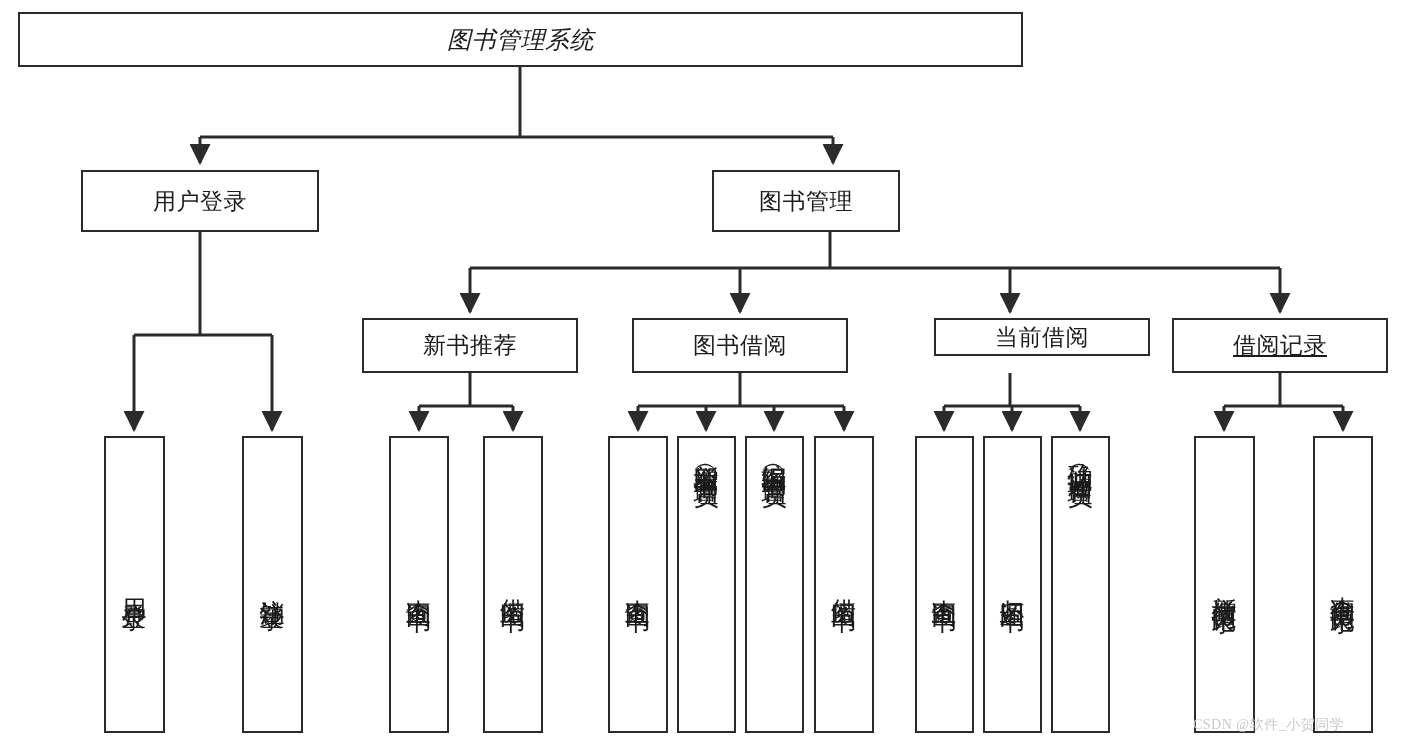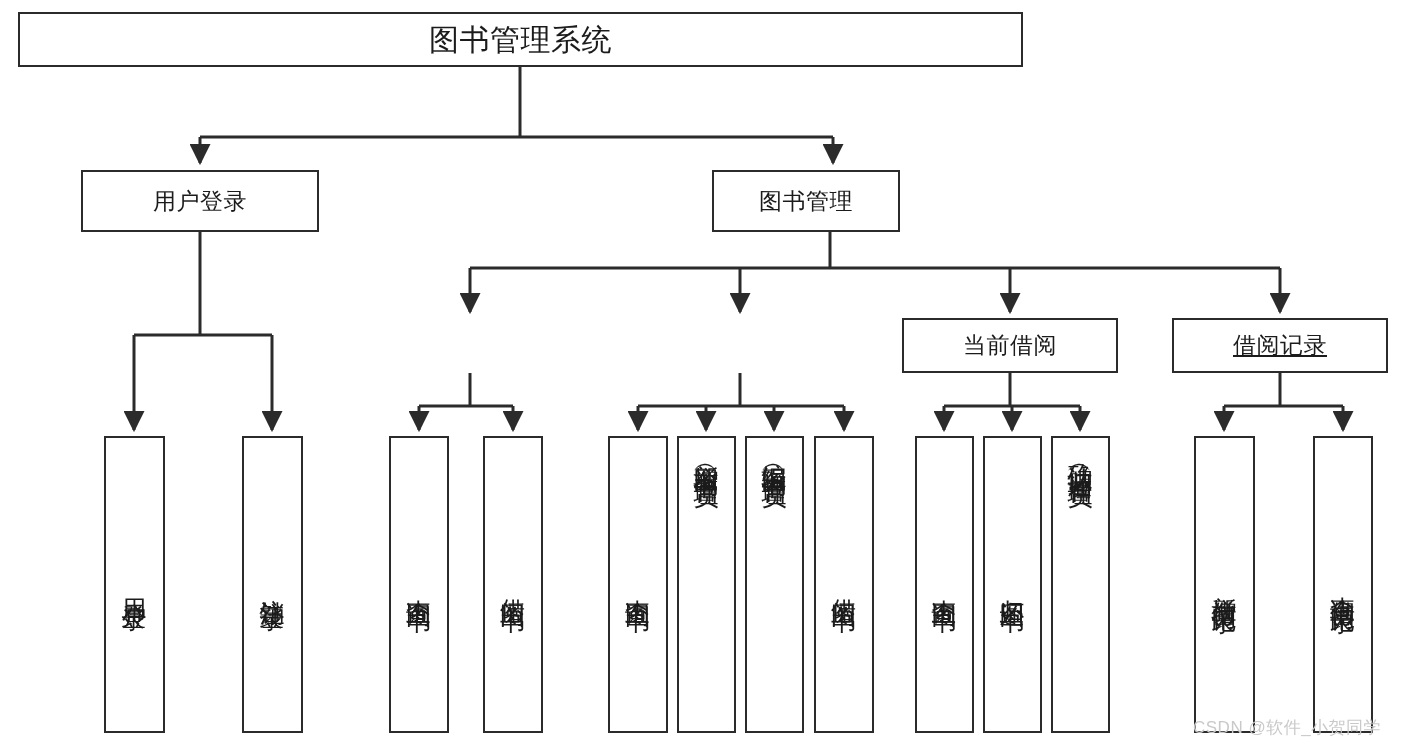--- a/index.html
+++ b/index.html
@@ -39,21 +39,22 @@
     text-align: center;
     line-height: 1.0;
     white-space: nowrap;
   }
   
   .node.horiz .lbl {
     font-size: 23px;
     letter-spacing: 0.5px;
   }
   .node.root .lbl {
-    font-size: 30px;
+    font-size: 24px;
+    font-style: italic;
   }
   
   .node.vert {
     align-items: flex-start;
     justify-content: center;
     padding-top: 6px;
   }
   .node.vert .lbl {
     writing-mode: vertical-rl;
     text-orientation: upright;
@@ -62,24 +63,25 @@
     letter-spacing: 3px;
     white-space: nowrap;
   }
   .node.vert.mid {
     align-items: center;
     padding-top: 0;
   }
   .watermark {
     position: absolute;
     color: #c9c9c9;
-    font-size: 17px;
+    font-size: 14px;
     white-space: nowrap;
     z-index: 3;
     letter-spacing: 0.5px;
+    font-family: Liberation Serif, serif;
   }
 </style>
 </head>
 <body>
 
 <div id="canvas">
 
   <svg id="wires" viewBox="0 0 1405 747">
     <defs>
       <marker id="arrow" viewBox="0 0 10 10" refX="9" refY="5" markerWidth="7" markerHeight="7" orient="auto-start-reverse">
@@ -134,21 +136,27 @@
     <span class="lbl">图书管理系统</span>
   </div>
 
   <div class="node horiz" style="left:81px; top:170px; width:238px; height:62px;">
     <span class="lbl">用户登录</span>
   </div>
   <div class="node horiz" style="left:712px; top:170px; width:188px; height:62px;">
     <span class="lbl">图书管理</span>
   </div>
 
-  <div class="node horiz" style="left:902px; top:318px; width:216px; height:55px;">
+  <div class="node horiz" style="left:362px; top:318px; width:216px; height:55px;">
+    <span class="lbl">新书推荐</span>
+  </div>
+  <div class="node horiz" style="left:632px; top:318px; width:216px; height:55px;">
+    <span class="lbl">图书借阅</span>
+  </div>
+  <div class="node horiz" style="left:934px; top:318px; width:216px; height:38px;">
     <span class="lbl">当前借阅</span>
   </div>
   <div class="node horiz" style="left:1172px; top:318px; width:216px; height:55px;text-decoration:underline;">
     <span class="lbl">借阅记录</span>
   </div>
 
   <div class="node vert mid" style="left:104px; top:436px; width:61px; height:297px;">
     <span class="lbl">用户登录</span>
   </div>
   <div class="node vert mid" style="left:242px; top:436px; width:61px; height:297px;">

